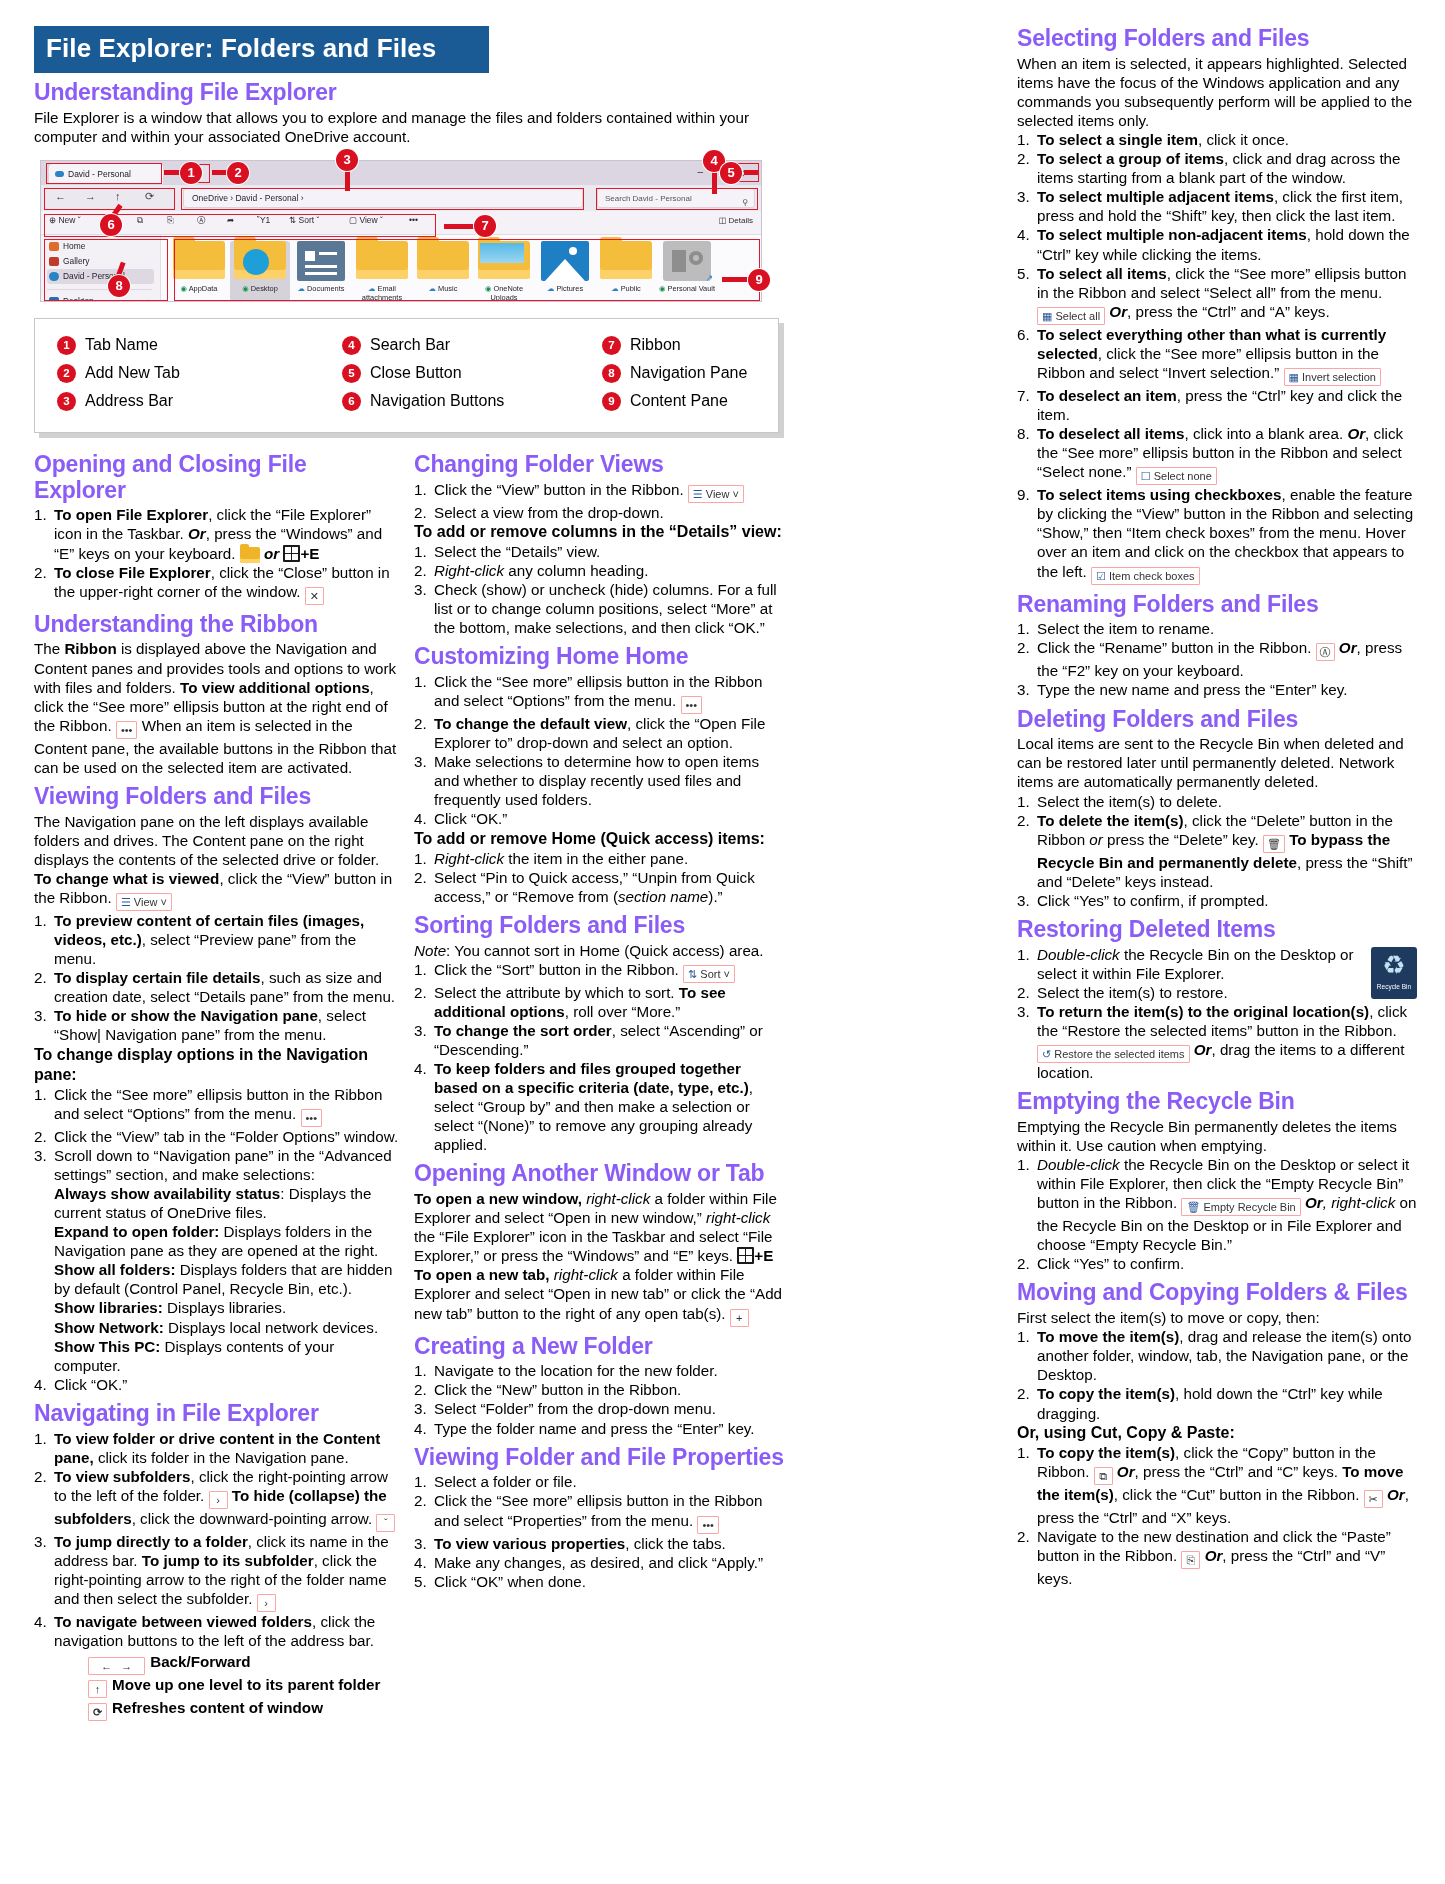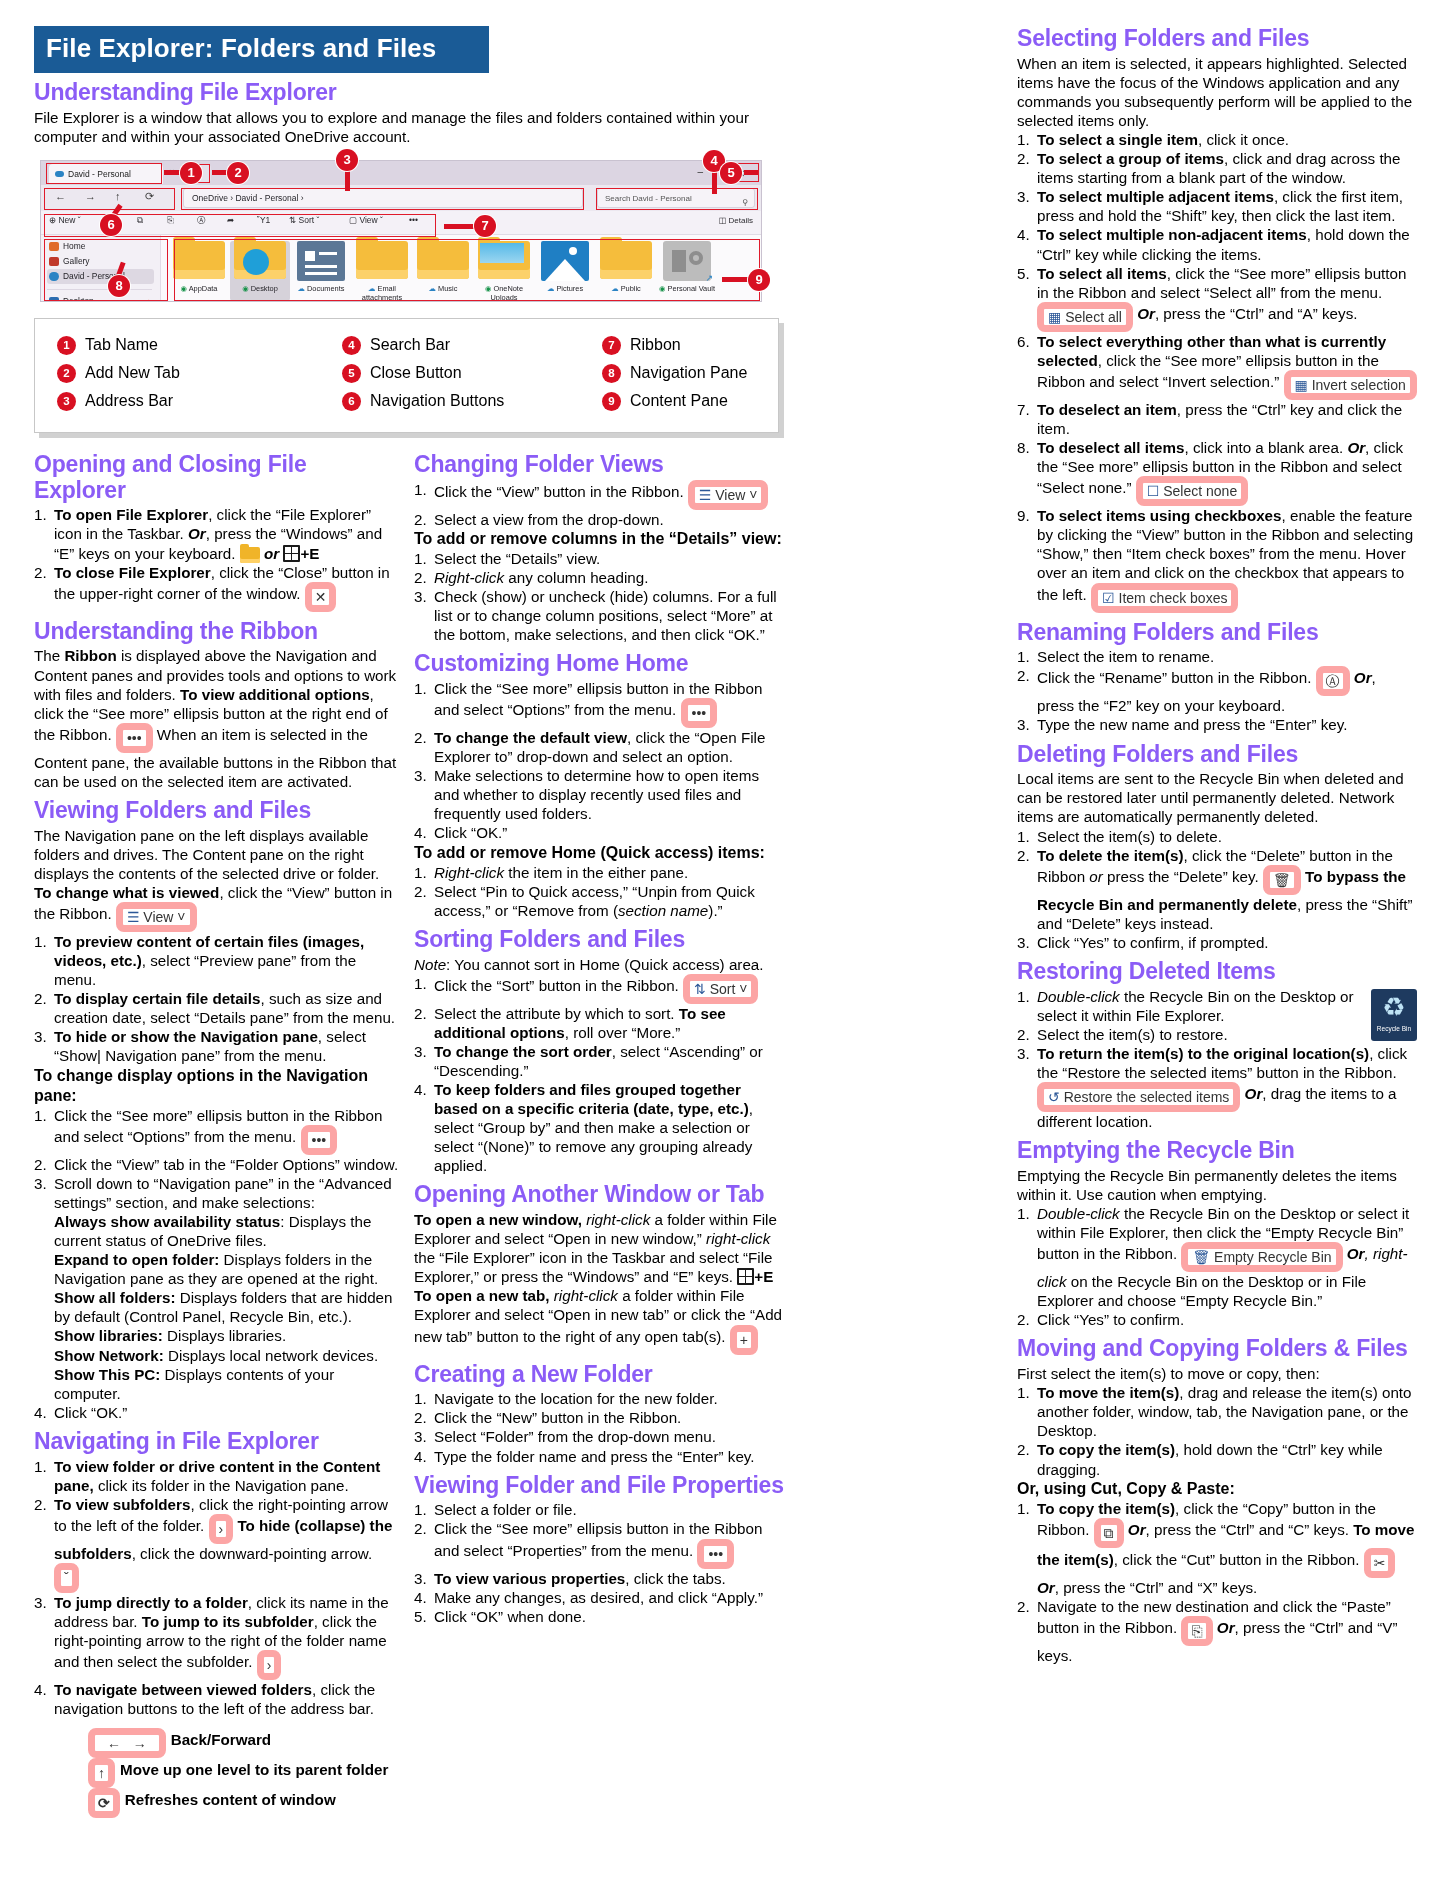--- a/index.html
+++ b/index.html
@@ -36,24 +36,24 @@
     padding-left:20px; font-size:15.2px; line-height:1.255;
   }
   ol.n > li:before {
     content:counter(item) "."; position:absolute; left:0; top:0;
     font-weight:normal;
   }
 
   
   .chip {
     display:inline-block; vertical-align:-3px;
-    border:7px solid #fca5a5; background:#fff;
-    font-size:14px; line-height:14px; padding:1px 4px;
+    border:1px solid #fca5a5; background:#fff;
+    font-size:11px; line-height:14px; padding:1px 4px;
     font-family:"Liberation Sans", sans-serif; color:#333;
-    white-space:nowrap; border-radius:8px;
+    white-space:nowrap; border-radius:1px;
   }
   .chip.sq { padding:1px 3px; min-width:19px; text-align:center; }
   .chip .g { color:#2b5797; }
   .winkey {
     display:inline-block; vertical-align:-3px; width:17px; height:17px;
     background:#1a1a1a; position:relative; border-radius:1px;
   }
   .winkey:before, .winkey:after, .winkey i, .winkey u {
     content:""; position:absolute; background:#fff; width:6px; height:6px;
   }
@@ -159,21 +159,21 @@
 
   
   .cols { display:flex; margin-top:12px; }
   .colA { width:380px; padding-right:14px; }
   .colB { width:385px; padding-right:14px; }
   .colC { width:400px; }
   .colC.abs { position:absolute; right:28px; top:26px; width:400px; }
 
   .sub { font-weight:bold; font-size:16px; line-height:1.255;}
   .kv { font-size:15.2px; line-height:1.255; padding-left:20px; }
-  .navkeys { padding-left:34px; margin-top:10px; }
+  .navkeys { padding-left:34px; margin-top:2px; }
   .navkeys div{ font-size:15.2px; line-height:1.36; font-weight:bold; }
   .navkeys .chip{ margin-right:5px; }
 </style>
 </head>
 <body>
 
 <div class="page">
 
   <div style="width:760px;">
     <div class="h1bar">File Explorer: Folders and Files</div>

